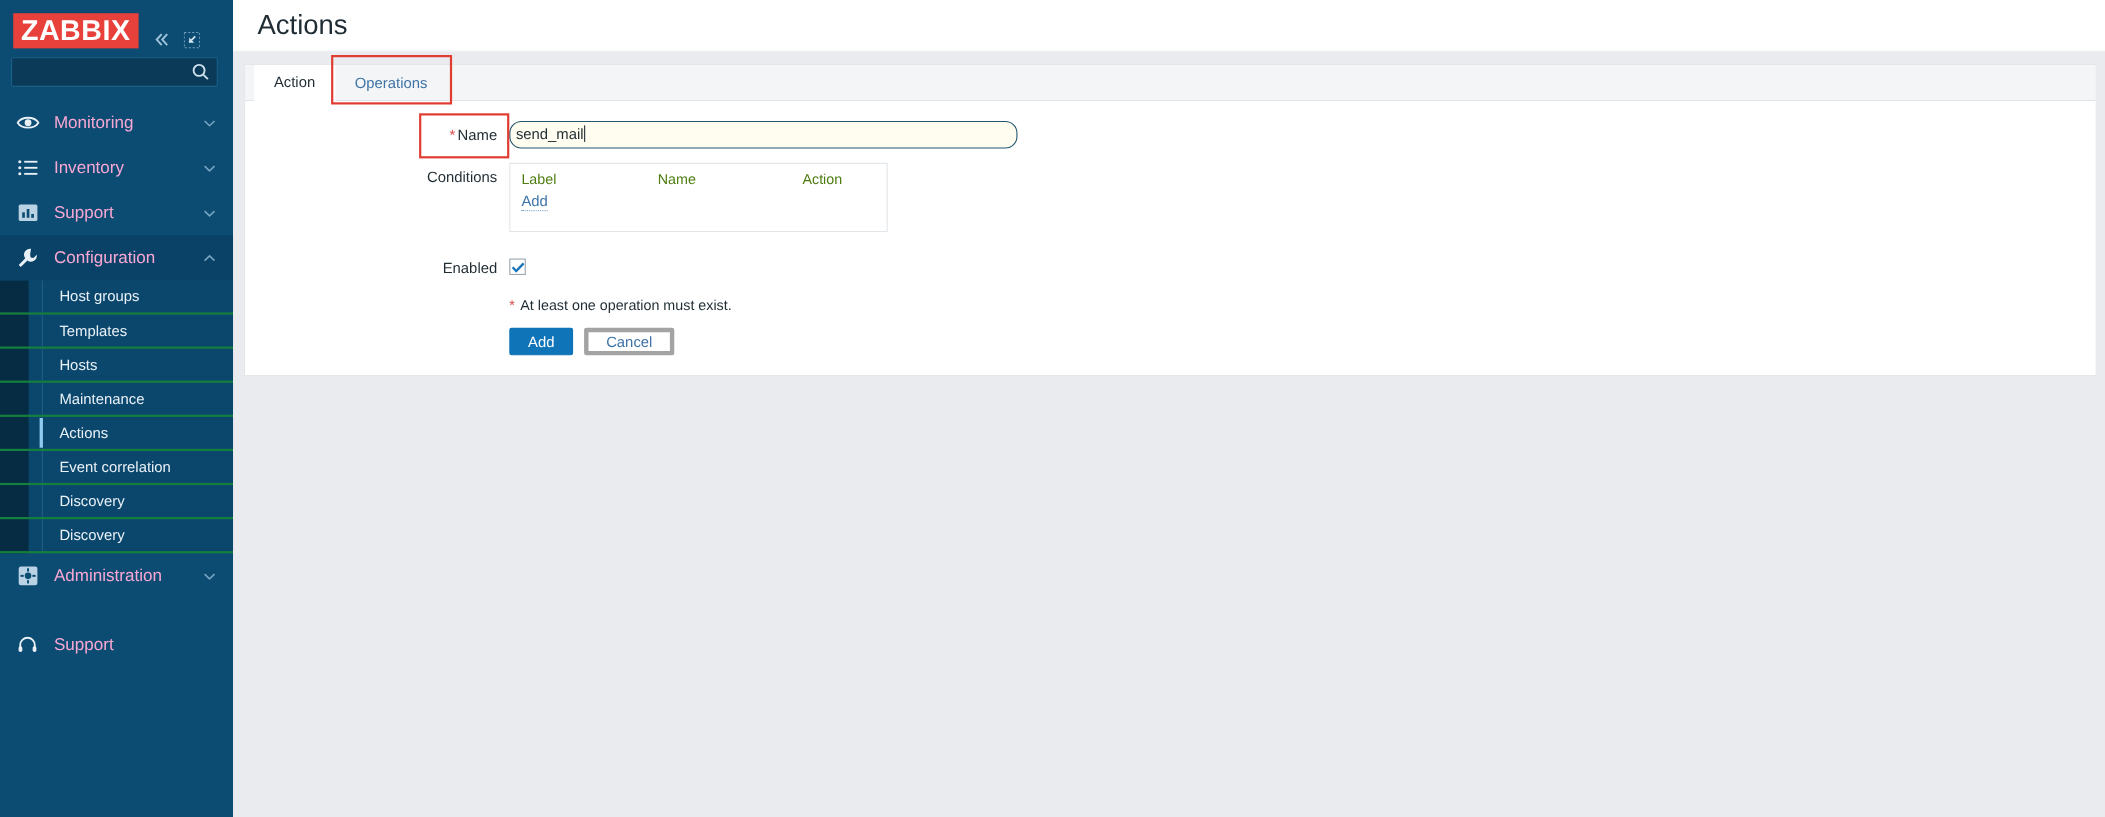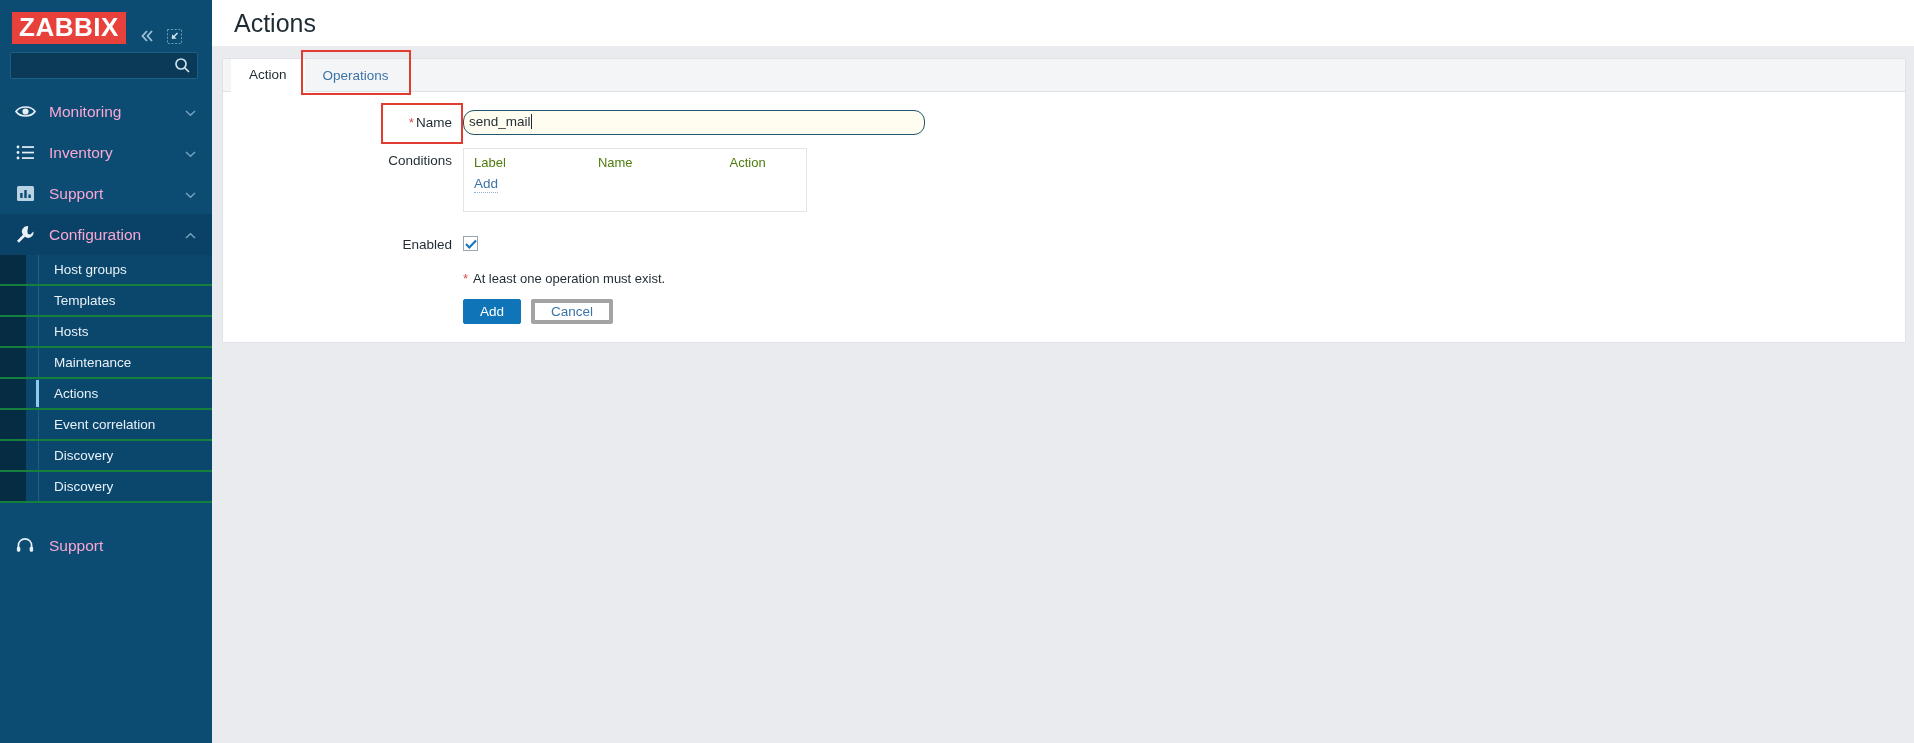--- a/index.html
+++ b/index.html
@@ -371,20 +371,38 @@
           <span>Event correlation</span>
         </div>
         <div class="sub-item indent-rail">
           <span>Discovery</span>
         </div>
         <div class="sub-item indent-rail">
           <span>Discovery</span>
         </div>
       </div>
 
+      <div class="nav-item">
+        <span class="ic">
+          <svg width="19" height="19" viewBox="0 0 19 19">
+            <rect x="1" y="1" width="17" height="17" rx="2" fill="#b9d3e4"></rect>
+            <circle cx="9.5" cy="9.5" r="3" fill="#0c4b72"></circle>
+            <rect x="8.6" y="2.6" width="1.8" height="3" fill="#0c4b72"></rect>
+            <rect x="8.6" y="13.4" width="1.8" height="3" fill="#0c4b72"></rect>
+            <rect x="2.6" y="8.6" width="3" height="1.8" fill="#0c4b72"></rect>
+            <rect x="13.4" y="8.6" width="3" height="1.8" fill="#0c4b72"></rect>
+          </svg>
+        </span>
+        <span>Administration</span>
+        <span class="nav-chevron">
+          <svg width="11" height="8" viewBox="0 0 11 8">
+              <path d="M1 2 L5.5 6.3 L10 2" fill="none" stroke="#74a3c0" stroke-width="1.5"></path>
+            </svg>
+        </span>
+      </div>
 
       <div class="sep-space"></div>
 
       <div class="nav-item">
         <span class="ic">
           <svg width="18" height="17" viewBox="0 0 18 17">
             <path d="M2.4 11 V8.4 a6.6 6.6 0 0 1 13.2 0 V11" fill="none" stroke="#e8eff5" stroke-width="1.7"></path>
             <rect x="0.9" y="9.6" width="3.4" height="5.2" rx="1.6" fill="#e8eff5"></rect>
             <rect x="13.7" y="9.6" width="3.4" height="5.2" rx="1.6" fill="#e8eff5"></rect>
           </svg>

